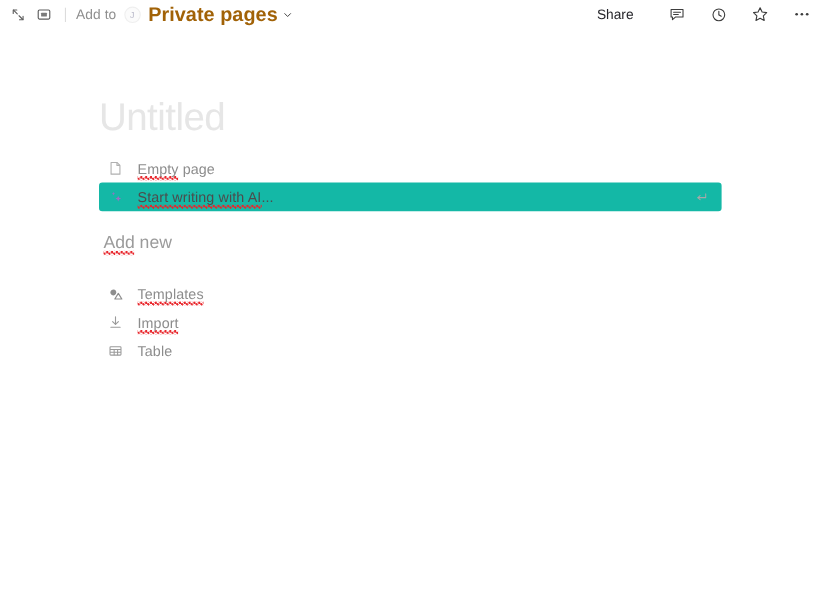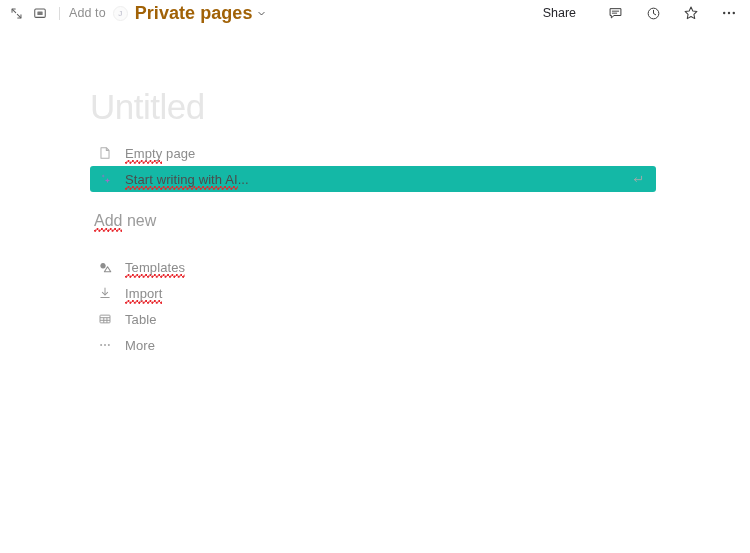--- a/index.html
+++ b/index.html
@@ -284,25 +284,15 @@
       <span class="row-icon">
         <svg width="14" height="14" viewBox="0 0 16 16" fill="none" stroke="#9a9a9a" stroke-width="1.1">
           <rect x="2.3" y="3.6" width="11.4" height="8.8" rx=".8"></rect>
           <path d="M2.3 6.5 h11.4 M2.3 9.5 h11.4 M6.6 6.5 v5.9 M10.2 6.5 v5.9"></path>
         </svg>
       </span>
       <span class="row-label"><span>Table</span></span>
     </div>
 
     
-    <div class="row">
-      <span class="row-icon">
-        <svg width="14" height="14" viewBox="0 0 16 16" fill="#a5a5a5">
-          <circle cx="3.6" cy="8" r="1.15"></circle>
-            <circle cx="8" cy="8" r="1.15"></circle>
-            <circle cx="12.4" cy="8" r="1.15"></circle>
-        </svg>
-      </span>
-      <span class="row-label"><span>More</span></span>
-    </div>
 
   </div>
 </div>
 
 </body></html>

